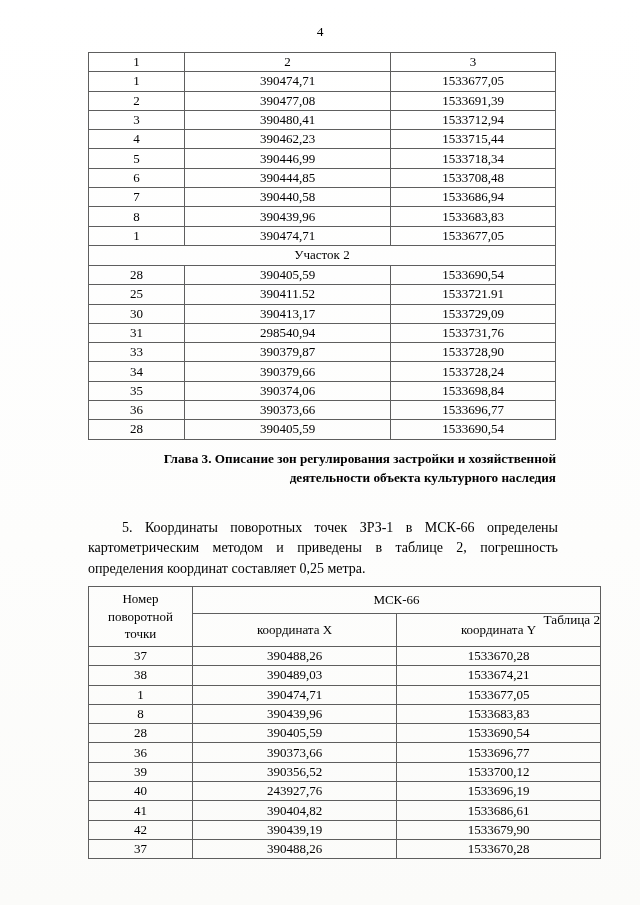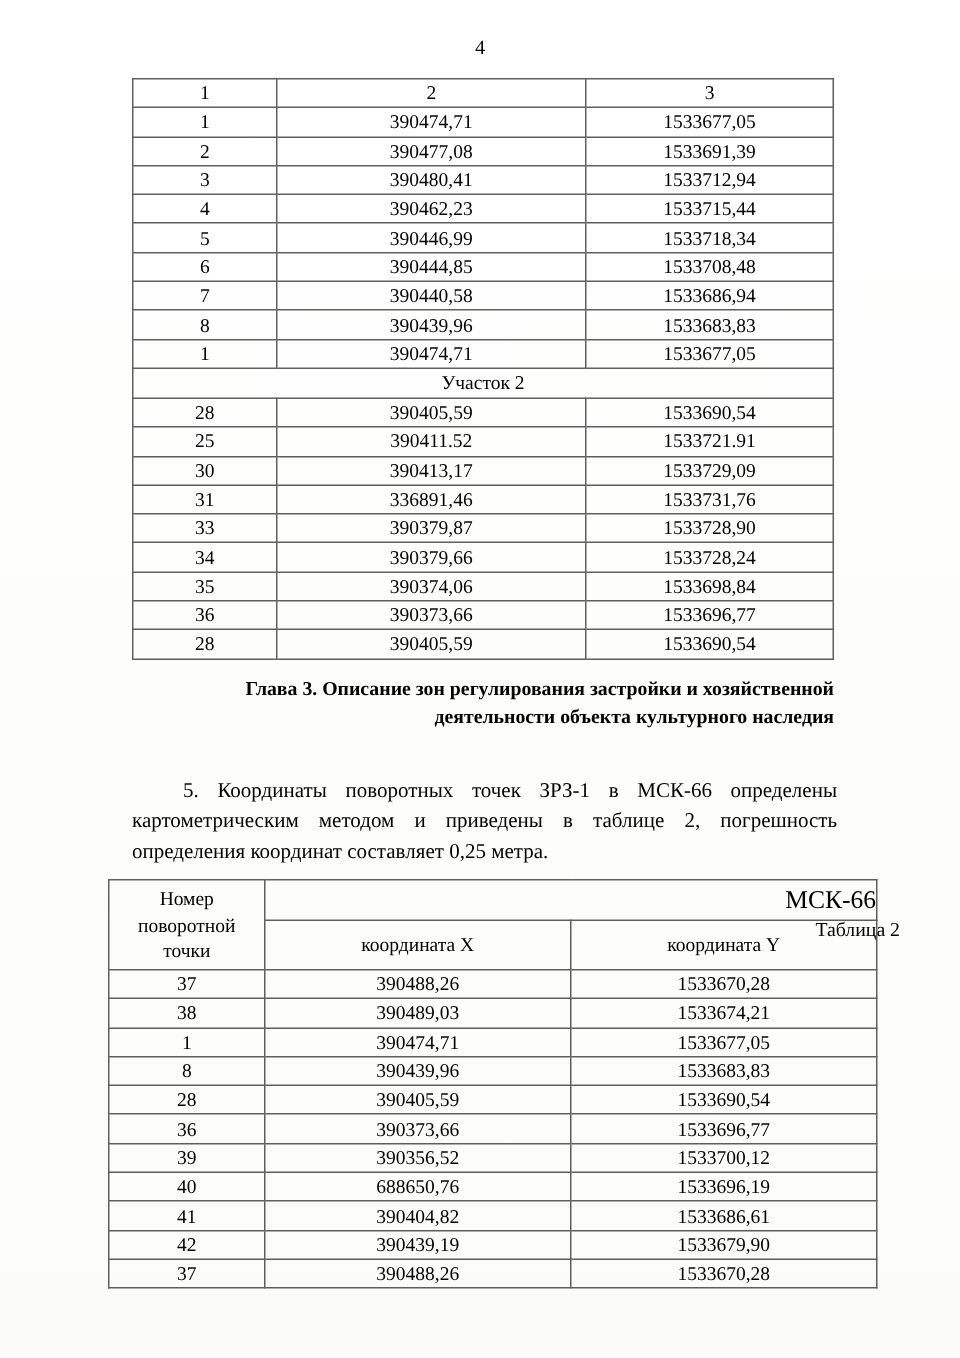--- a/index.html
+++ b/index.html
@@ -100,43 +100,42 @@
     top: 568px;
     width: 512px;
     text-align: right;
     font-size: 13.2px;
     margin-top: 44px;
   }
 
   
   #table-two-wrap {
     position: absolute;
-    left: 72px;
+    left: 88px;
     top: 586px;
   }
   #table-two {
     width: 512px;
   }
   #table-two col.c-num { width: 104px; }
   #table-two col.c-x   { width: 204px; }
   #table-two col.c-y   { width: 204px; }
   #table-two td.body-cell {
     height: 18.3px;
   }
   #table-two th.hdr-num {
     height: 58px;
     line-height: 1.34;
     font-size: 13px;
     white-space: normal;
     padding: 0 6px;
   }
   #table-two th.hdr-span {
     height: 26px;
-    font-size: 17px;
-    text-align: right;
+    font-size: 13px;
   }
   #table-two th.hdr-sub {
     height: 32px;
     font-size: 13px;
   }
 </style>
 </head>
 <body>
 
 <div class="page">
@@ -217,21 +216,21 @@
           <td>390411.52</td>
           <td>1533721.91</td>
         </tr>
         <tr>
           <td>30</td>
           <td>390413,17</td>
           <td>1533729,09</td>
         </tr>
         <tr>
           <td>31</td>
-          <td>336891,46</td>
+          <td>298540,94</td>
           <td>1533731,76</td>
         </tr>
         <tr>
           <td>33</td>
           <td>390379,87</td>
           <td>1533728,90</td>
         </tr>
         <tr>
           <td>34</td>
           <td>390379,66</td>
@@ -313,21 +312,21 @@
           <td class="body-cell">390373,66</td>
           <td class="body-cell">1533696,77</td>
         </tr>
         <tr>
           <td class="body-cell">39</td>
           <td class="body-cell">390356,52</td>
           <td class="body-cell">1533700,12</td>
         </tr>
         <tr>
           <td class="body-cell">40</td>
-          <td class="body-cell">688650,76</td>
+          <td class="body-cell">243927,76</td>
           <td class="body-cell">1533696,19</td>
         </tr>
         <tr>
           <td class="body-cell">41</td>
           <td class="body-cell">390404,82</td>
           <td class="body-cell">1533686,61</td>
         </tr>
         <tr>
           <td class="body-cell">42</td>
           <td class="body-cell">390439,19</td>

